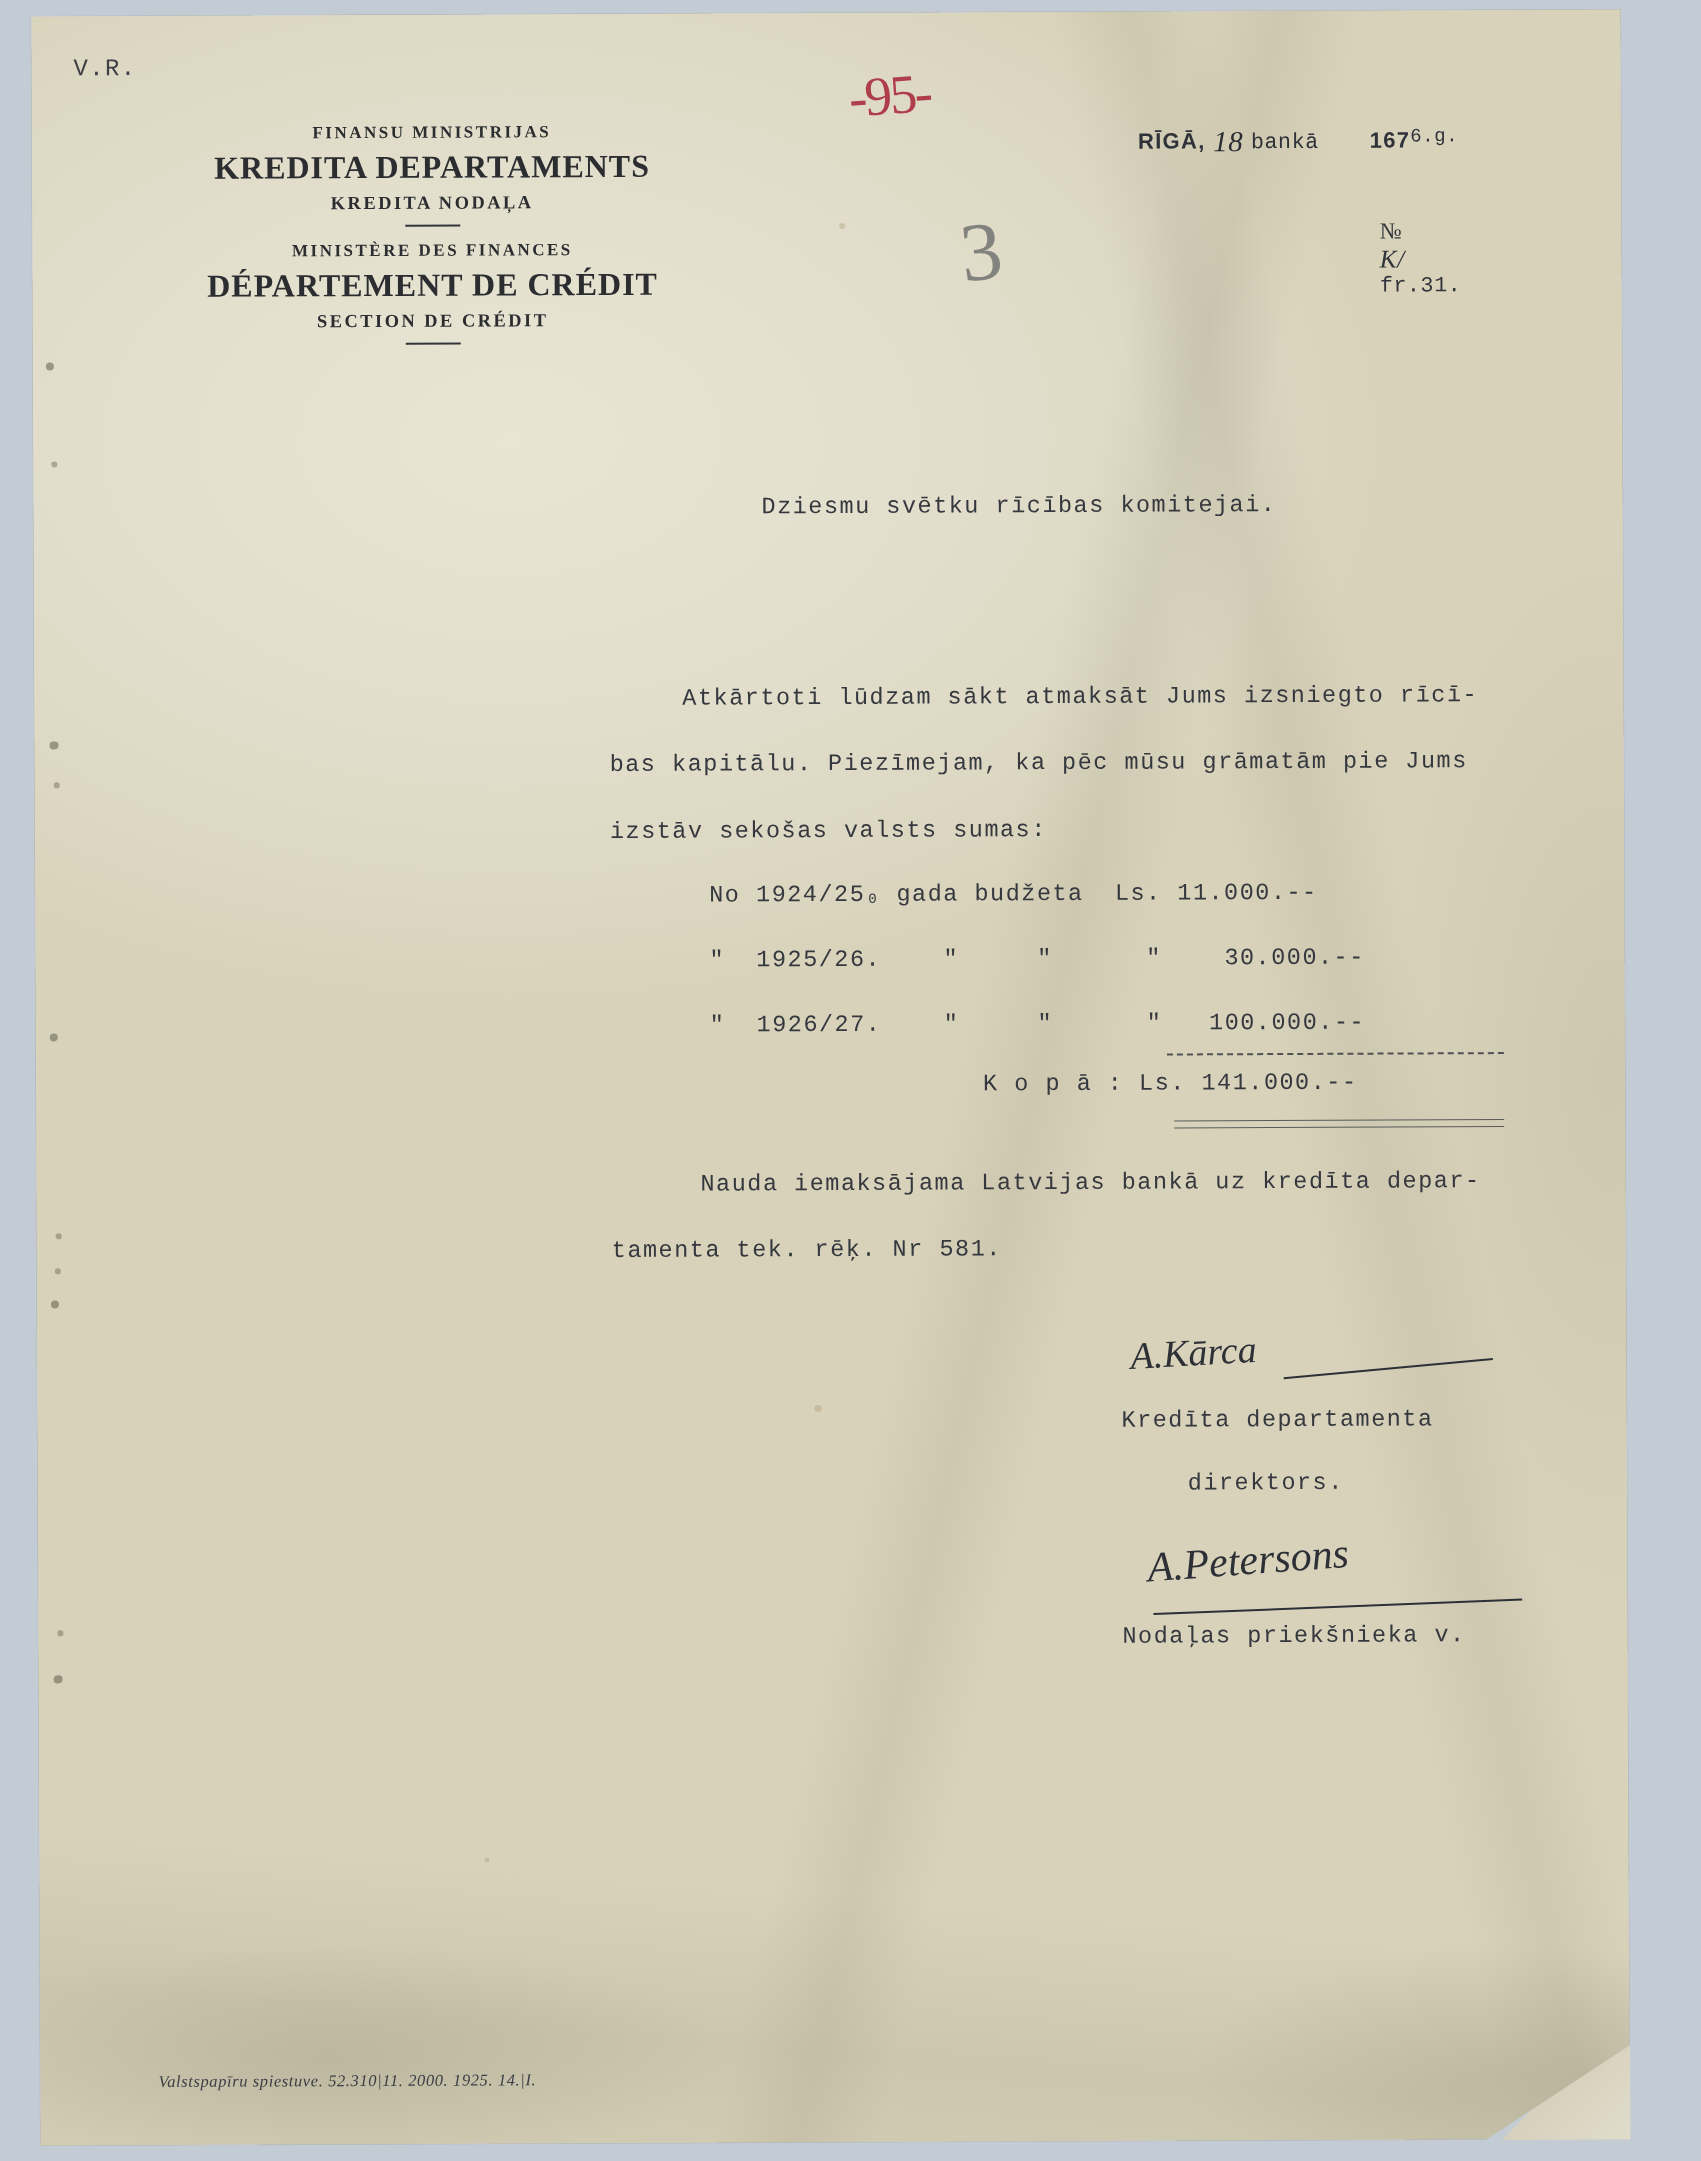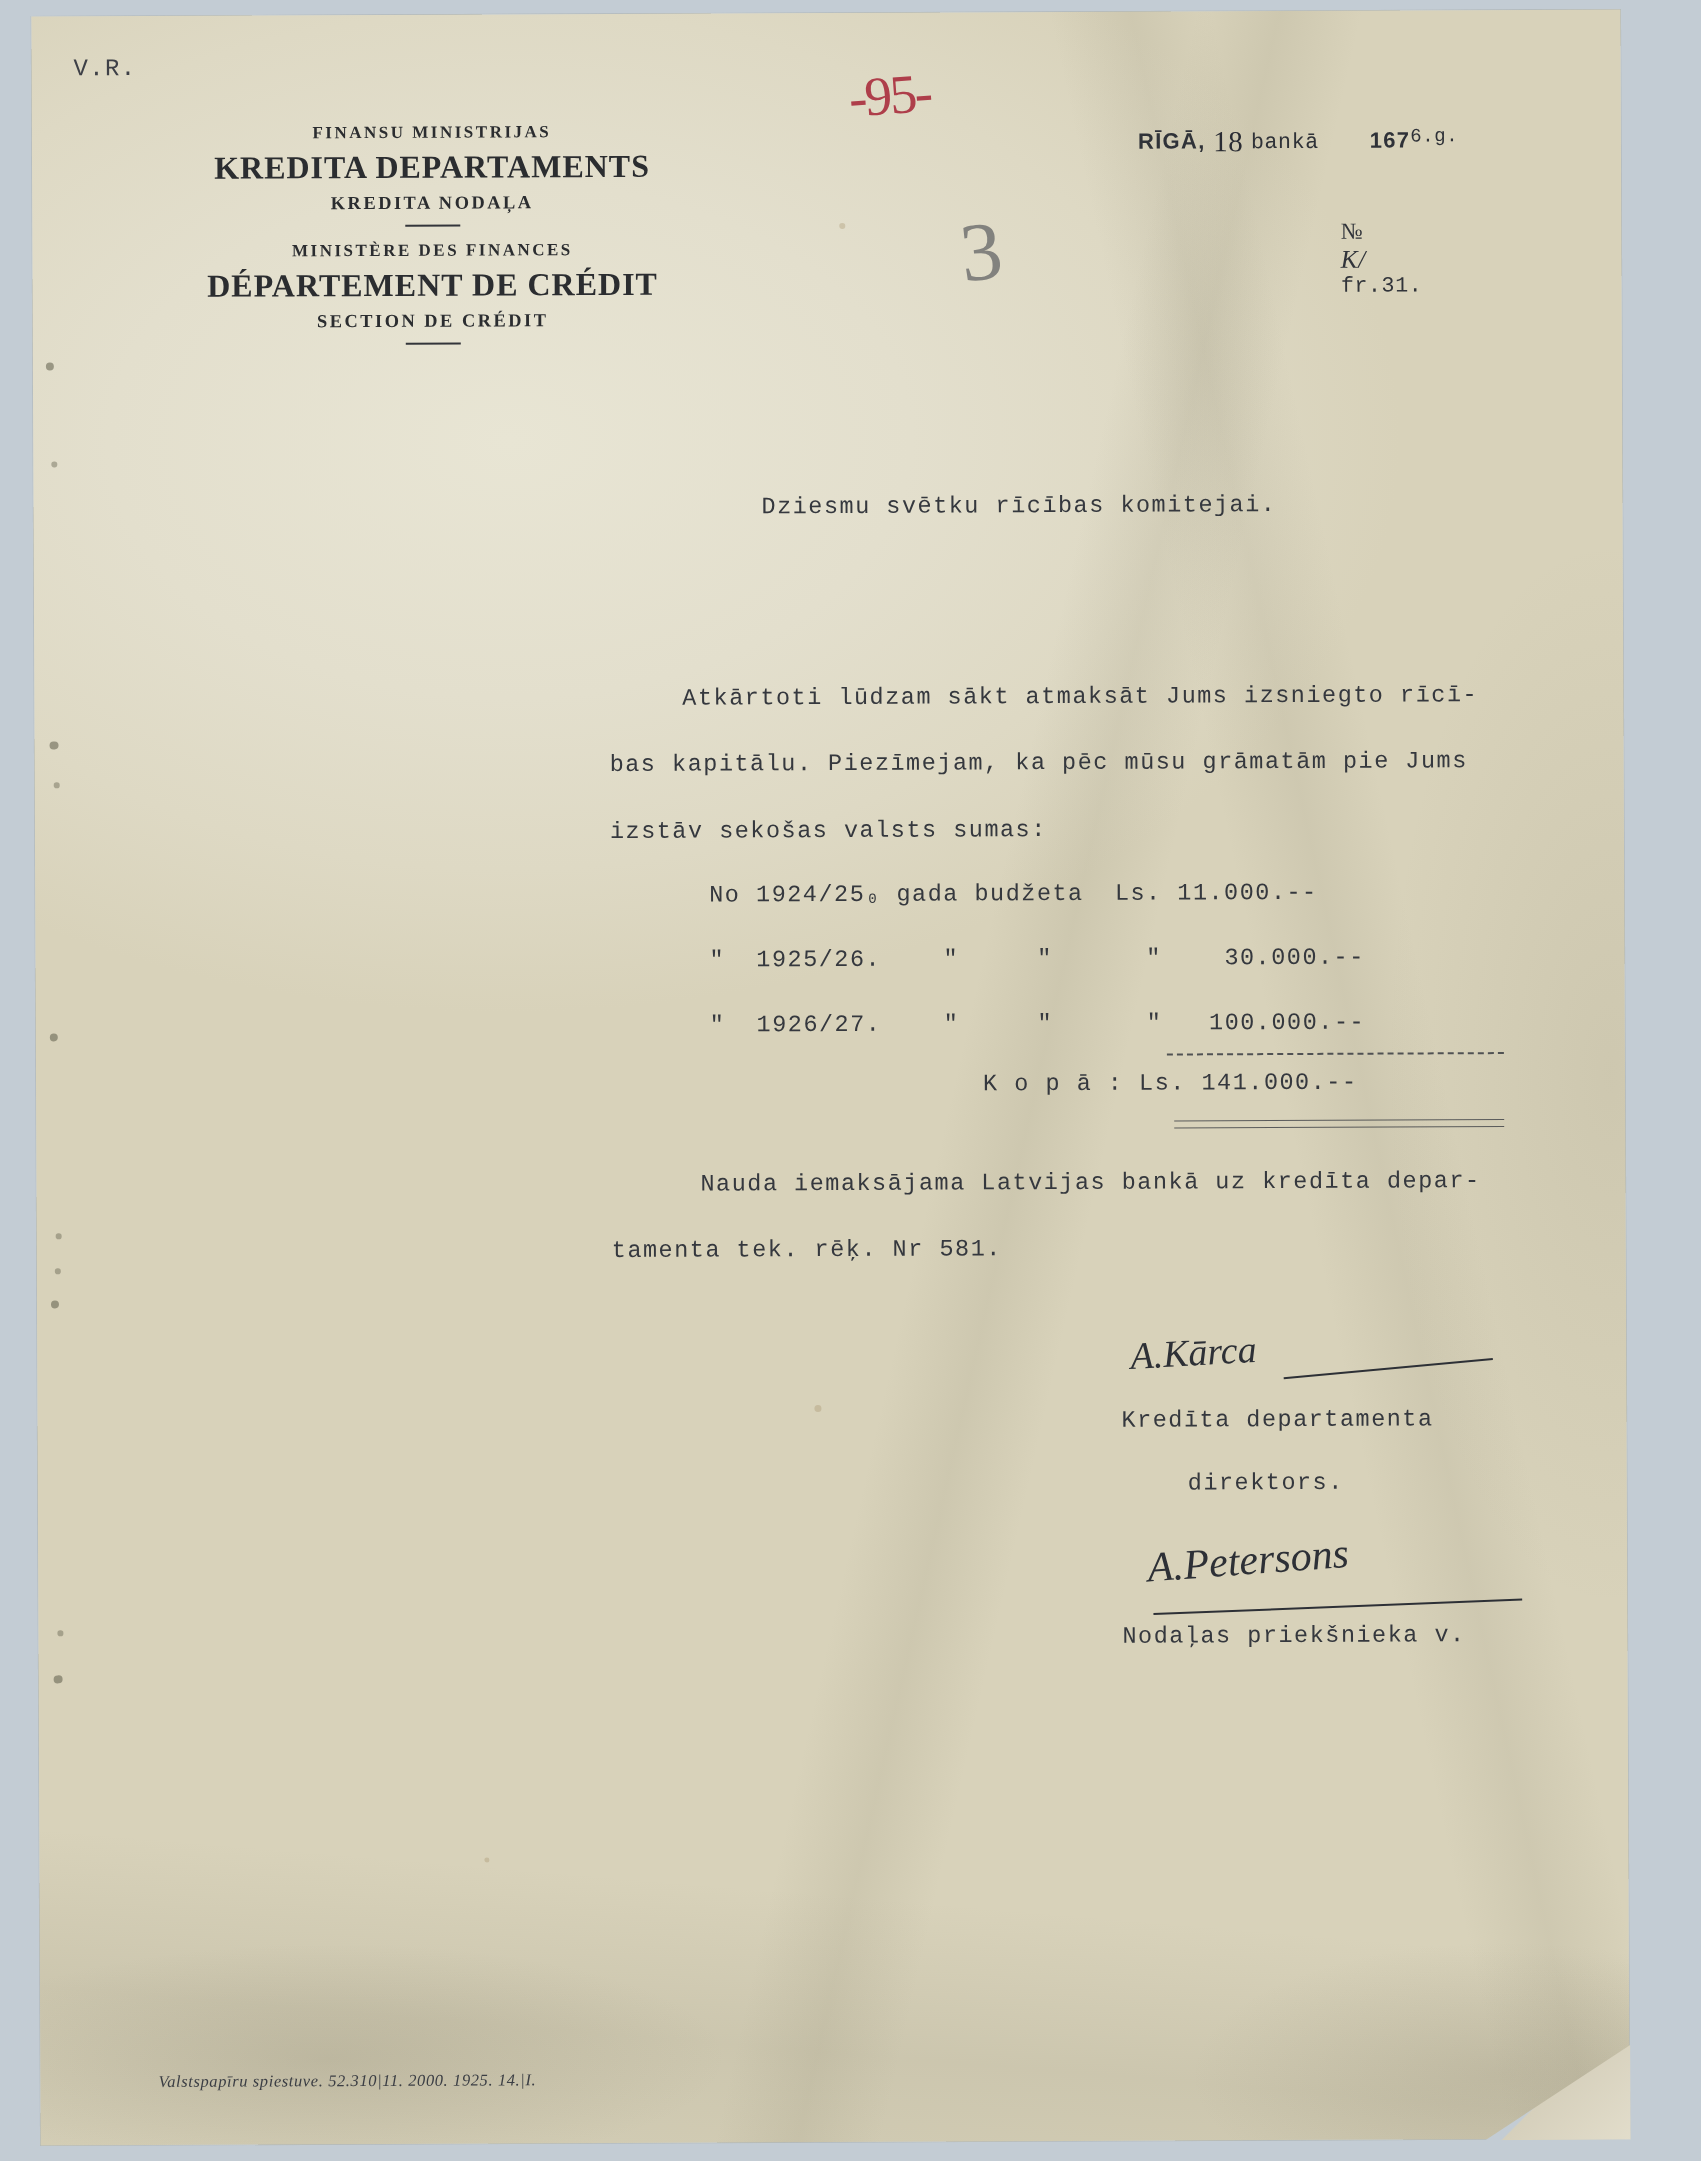--- a/index.html
+++ b/index.html
@@ -137,27 +137,28 @@
     align-items: baseline;
     font-size: 21.6px;
     letter-spacing: 0.6px;
     white-space: pre;
   }
   .hdr-line .label { font-family: Liberation Sans, sans-serif; font-weight: bold; font-size: 22px; letter-spacing: 1.3px;}
   .ink-hand {
     font-family: "Liberation Serif", serif;
     font-size: 29px;
     color: #2a2c33;
+    font-style: italic;
     padding: 0 7.6px;
     position: relative;
     top: 2.5px;
   }
   .hdr-num {
     position: absolute;
-    left: 1227px;
+    left: 1266px;
     top: 184px;
     font-family: "Liberation Mono", monospace;
     font-size: 21.6px;
     color: #31343a;
     letter-spacing: 0.6px;
     white-space: pre;
   }
   .hdr-num .no-sign {
     font-family: "Liberation Serif", serif;
     font-size: 23px;

